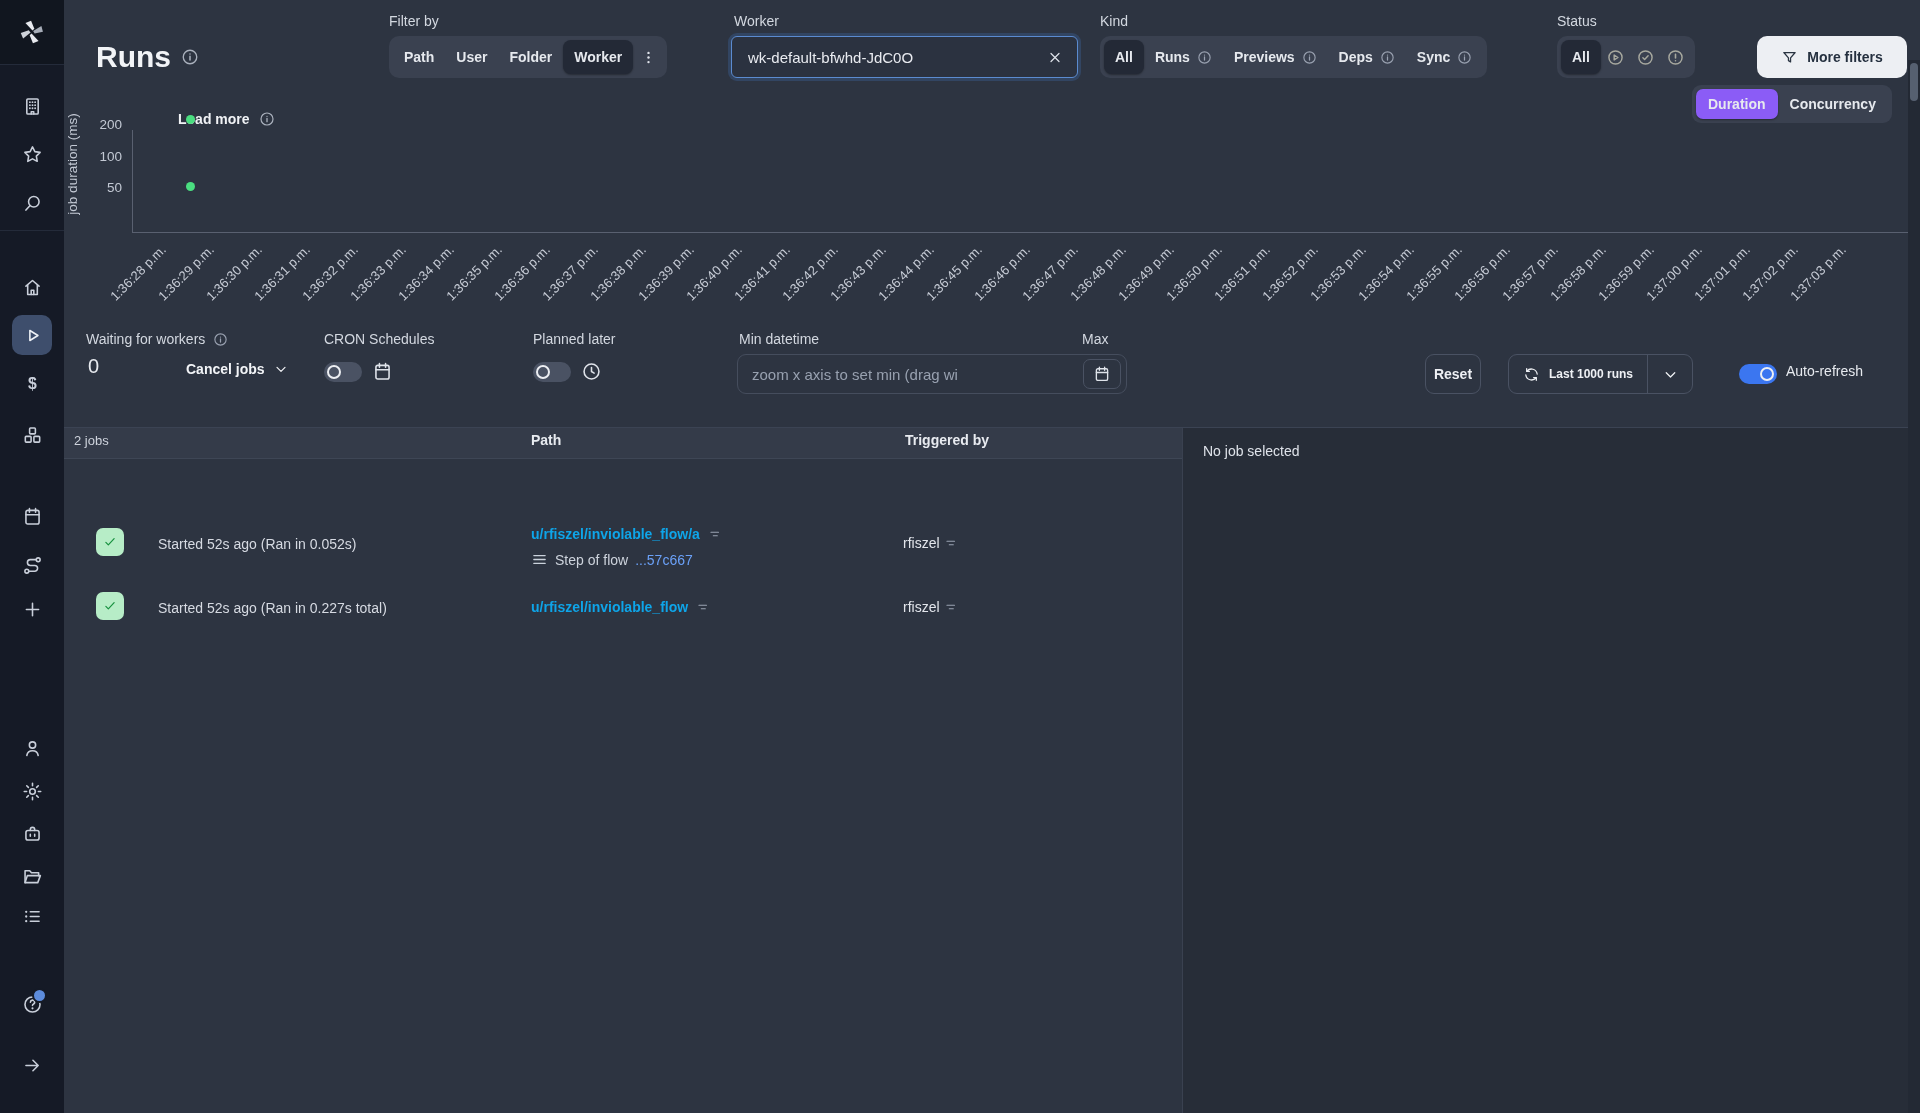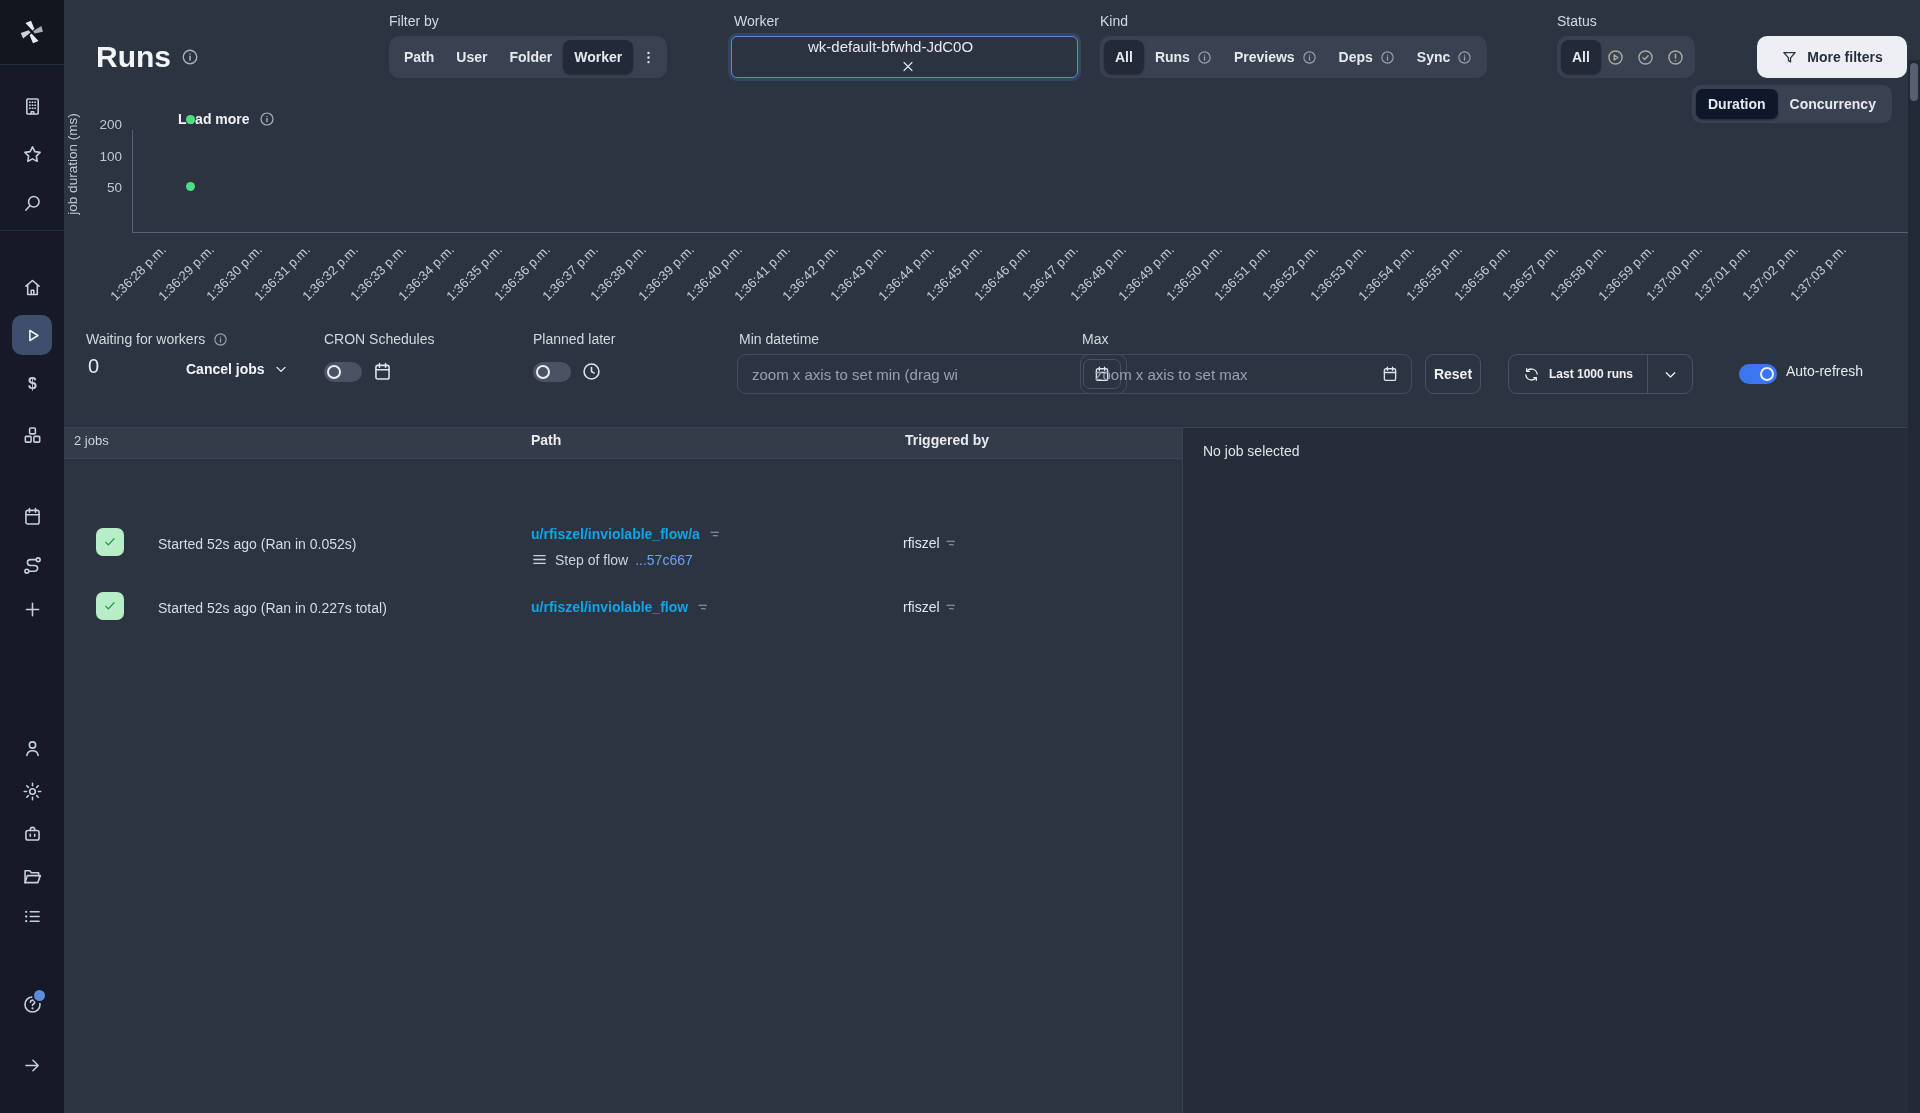--- a/index.html
+++ b/index.html
@@ -25,37 +25,37 @@
   .flabel{position:absolute;font-size:14px;color:#d3d8e0;white-space:nowrap;}
   .grp{position:absolute;top:36px;height:42px;background:#3a4150;border-radius:10px;
        display:flex;align-items:center;padding:0 4px;box-sizing:border-box;}
   .grp .t{height:34px;display:flex;align-items:center;gap:7px;padding:0 11px;font-size:14px;
        font-weight:600;color:#e6e9ee;background:none;border:none;border-radius:8px;cursor:pointer;
        font-family:inherit;white-space:nowrap;}
   .grp .t.sel{background:#232936;box-shadow:0 1px 2px rgba(0,0,0,.35);}
   .grp .ticon{width:30px;padding:0;justify-content:center;color:#a8a99f;}
   .winput{position:absolute;left:731px;top:36px;width:347px;height:42px;background:#2b3240;
        border:1px solid #5b8bd0;box-shadow:0 0 0 3px rgba(66,114,188,.28);border-radius:6px;
-       display:flex;align-items:center;padding:0 8px 0 14px;box-sizing:border-box;flex-direction:column;}
+       display:flex;align-items:center;padding:0 8px 0 14px;box-sizing:border-box;}
   .winput input{flex:1;background:none;border:none;outline:none;color:#e9ebf0;font-size:15px;
        font-family:inherit;min-width:0;}
   .xbtn{width:28px;height:28px;display:flex;align-items:center;justify-content:center;border:none;
        background:none;color:#dfe3ea;cursor:pointer;}
   .mfilters{position:absolute;left:1757px;top:36px;width:150px;height:42px;background:#edeff3;
        color:#25303f;border:none;border-radius:10px;font-size:14px;font-weight:600;display:flex;
        align-items:center;justify-content:center;gap:9px;cursor:pointer;font-family:inherit;}
   
   .loadmore{position:absolute;left:172px;top:110px;display:flex;gap:9px;align-items:center;
        font-size:14px;font-weight:600;color:#f0f2f5;background:none;border:none;cursor:pointer;
        font-family:inherit;}
   .grp2{position:absolute;left:1692px;top:85px;height:38px;background:#3a4150;border-radius:9px;
        display:flex;align-items:center;padding:0 4px;box-sizing:border-box;}
   .grp2 .t{height:30px;display:flex;align-items:center;padding:0 12px;font-size:14px;font-weight:600;
        color:#e6e9ee;background:none;border:none;border-radius:7px;cursor:pointer;font-family:inherit;}
-  .grp2 .t.sel{background:#0f172a;box-shadow:0 1px 2px rgba(0,0,0,.35);}
+  .grp2 .t.sel{background:#8b5cf6;box-shadow:0 1px 2px rgba(0,0,0,.35);}
   .ylab{position:absolute;left:72px;top:164px;transform:translate(-50%,-50%) rotate(-90deg);
        font-size:13.5px;color:#c3c9d4;white-space:nowrap;}
   .ax{position:absolute;background:#596070;}
   .ytick{position:absolute;width:62px;text-align:right;font-size:13.5px;color:#c3c9d4;}
   .xlab{position:absolute;top:242px;width:160px;text-align:right;font-size:13px;color:#c7ccd6;}
   .xlab span{display:inline-block;white-space:nowrap;transform:rotate(-45deg);transform-origin:100% 0;}
   .dot{position:absolute;width:9px;height:9px;border-radius:50%;background:#4ade80;cursor:pointer;}
   
   .ctext{position:absolute;display:flex;align-items:center;gap:8px;font-size:14px;color:#d3d8e0;}
   .count0{position:absolute;left:88px;top:355px;font-size:20px;color:#e7eaef;}
@@ -450,29 +450,20 @@
     <input type="text" placeholder="zoom x axis to set min (drag wi" style="">
     <button class="calbtn">
       <svg class="ln" viewBox="0 0 24 24">
         <rect x="4.5" y="5" width="15" height="15.5" rx="2"></rect>
           <path d="M4.5 10h15M8.5 3v4M15.5 3v4"></path>
       </svg>
     </button>
   </div>
 
   <span class="flabel" style="left:1082px;top:331px">Max</span>
-  <div class="dinput" style="left:1080px;width:332px">
-    <input type="text" placeholder="zoom x axis to set max" style="">
-    <button class="calbtn noborder">
-      <svg class="ln" viewBox="0 0 24 24">
-        <rect x="4.5" y="5" width="15" height="15.5" rx="2"></rect>
-          <path d="M4.5 10h15M8.5 3v4M15.5 3v4"></path>
-      </svg>
-    </button>
-  </div>
 
   <button class="obtn" style="left:1425px;width:56px">Reset</button>
 
   <div class="split">
     <button class="main">
       <svg class="ln" viewBox="0 0 24 24" width="17" height="17">
         <path d="M20 11.3A8.1 8.1 0 0 0 5.6 7.4M4 12.7a8.1 8.1 0 0 0 14.4 3.9"></path>
         <path d="M5.2 3.8v3.8H9M18.8 20.2v-3.8H15"></path>
       </svg>
       <span>Last 1000 runs</span>

